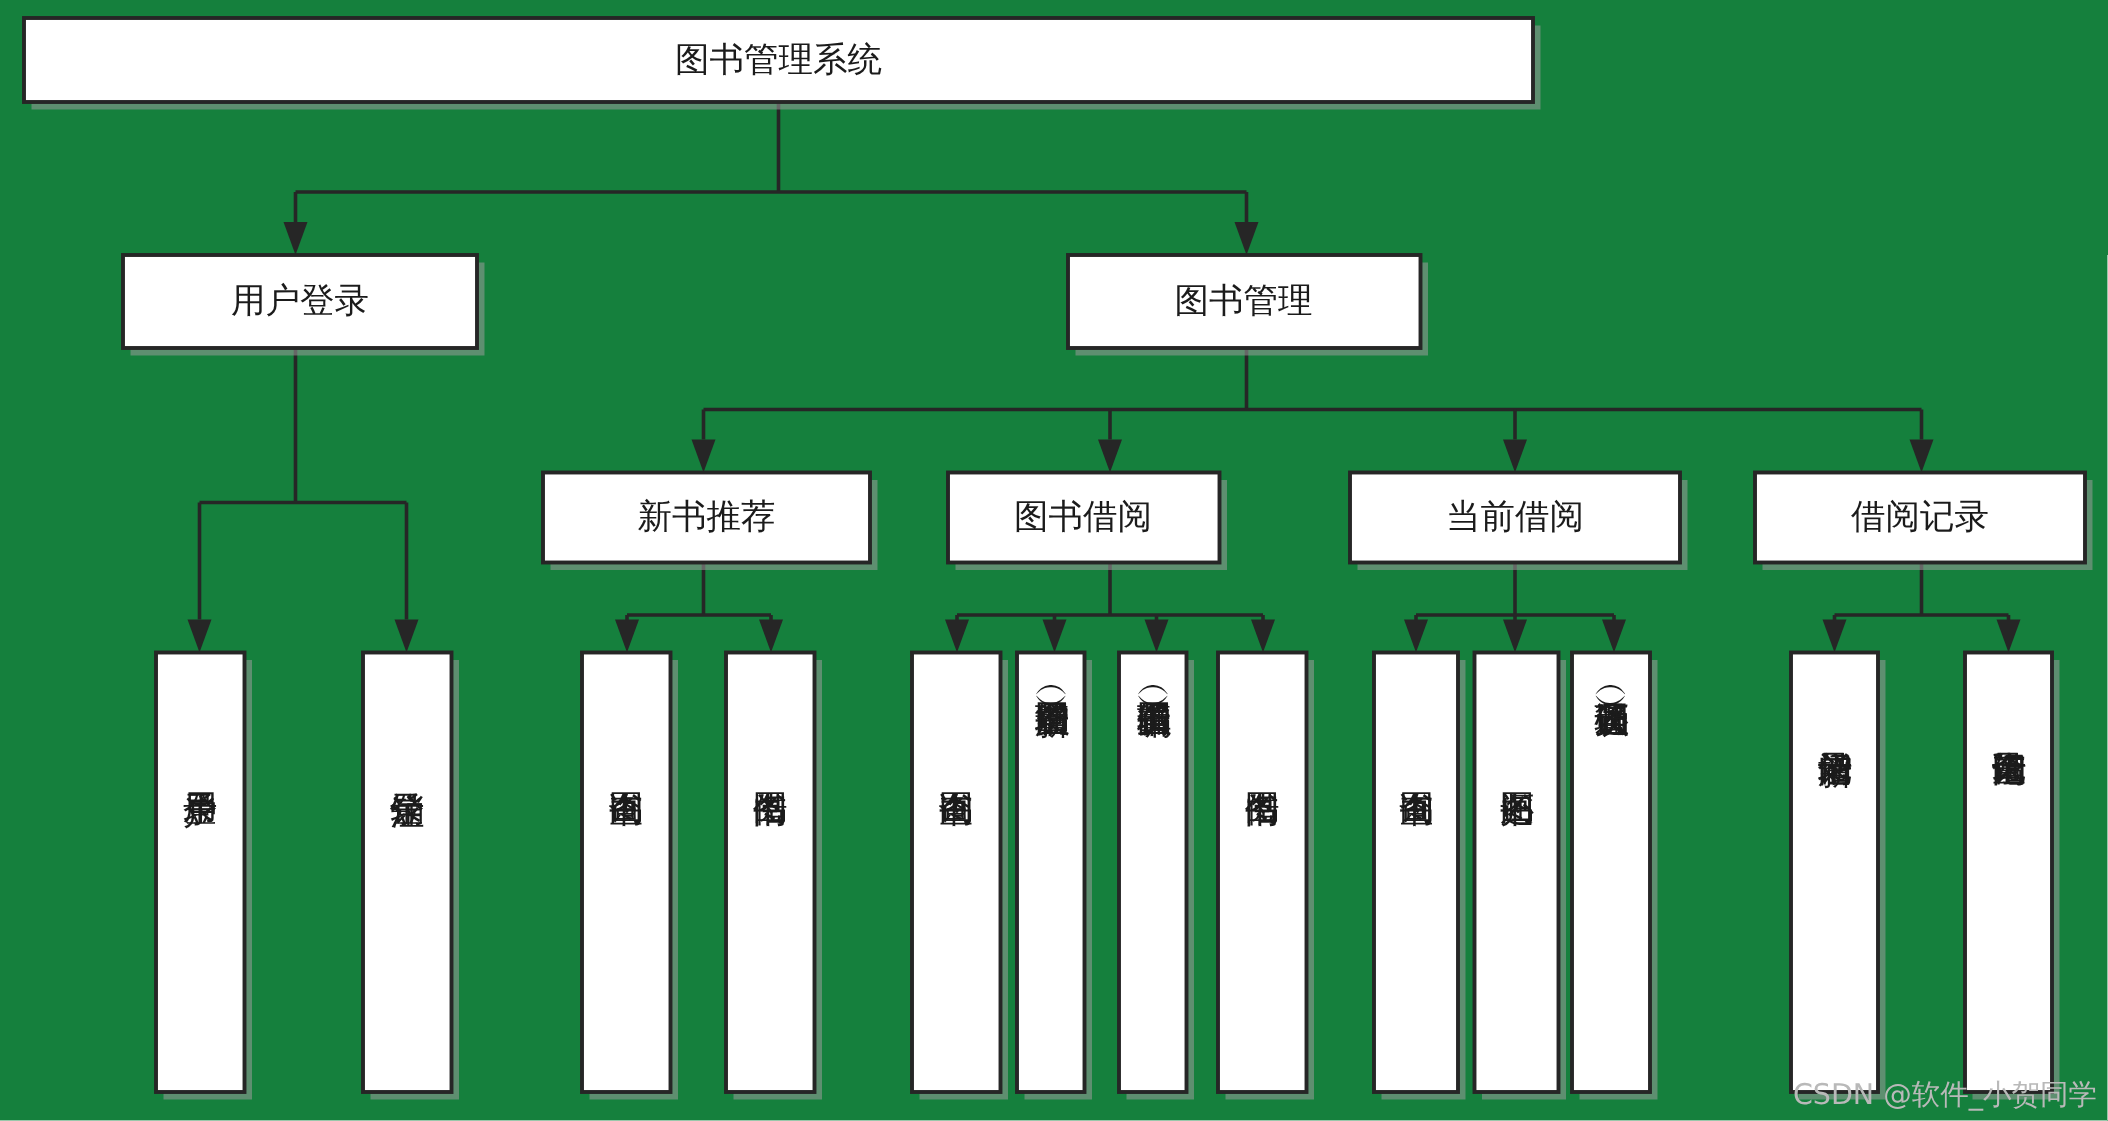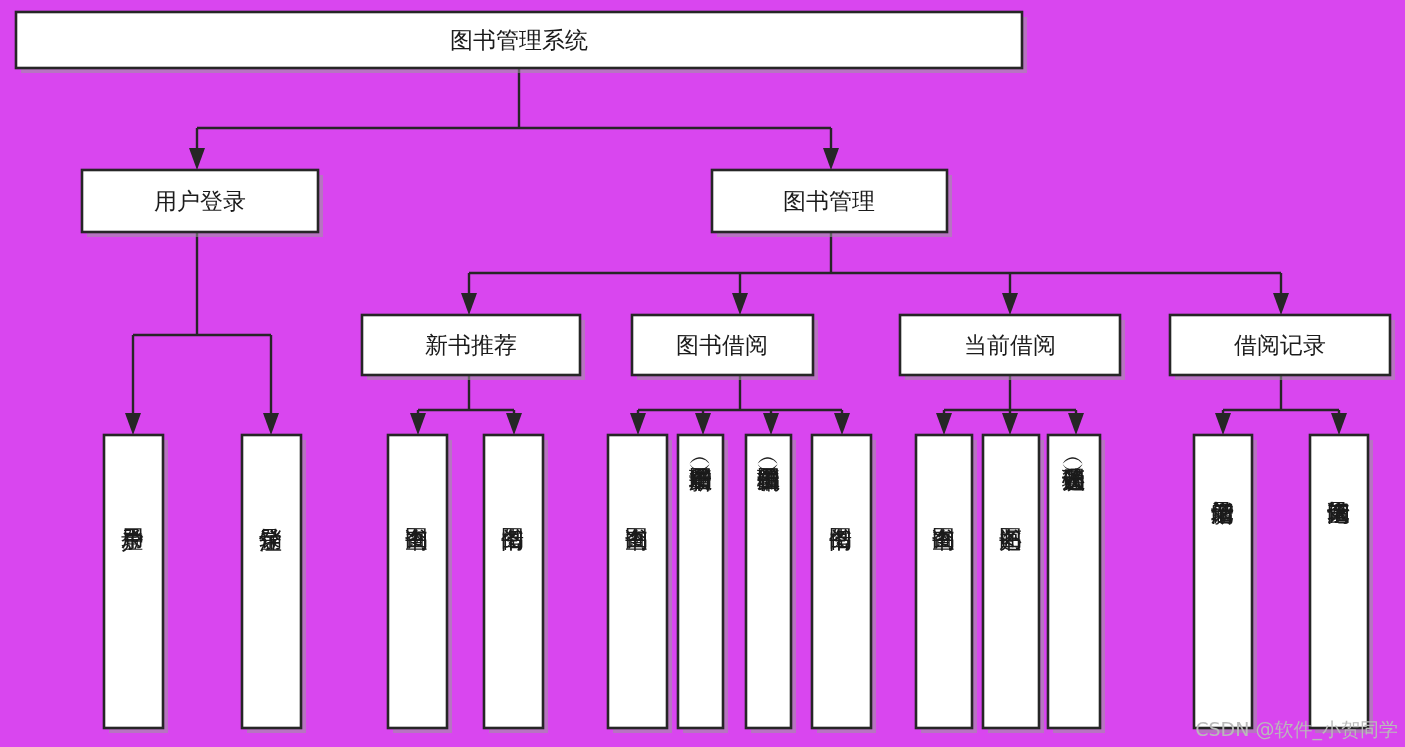--- a/index.html
+++ b/index.html
@@ -11,21 +11,21 @@
   body {
     width: 1405px;
     height: 747px;
     overflow: hidden;
     font-family: "DejaVu Sans", "Liberation Sans", sans-serif;
   }
   #diagram-root {
     position: relative;
     width: 1405px;
     height: 747px;
-    background: #d946ef;
+    background: #15803d;
   }
   svg#chart-svg {
     display: block;
     width: 1405px;
     height: 747px;
   }
   .node-rect {
     fill: #ffffff;
     stroke: #262626;
     stroke-width: 2.6;

